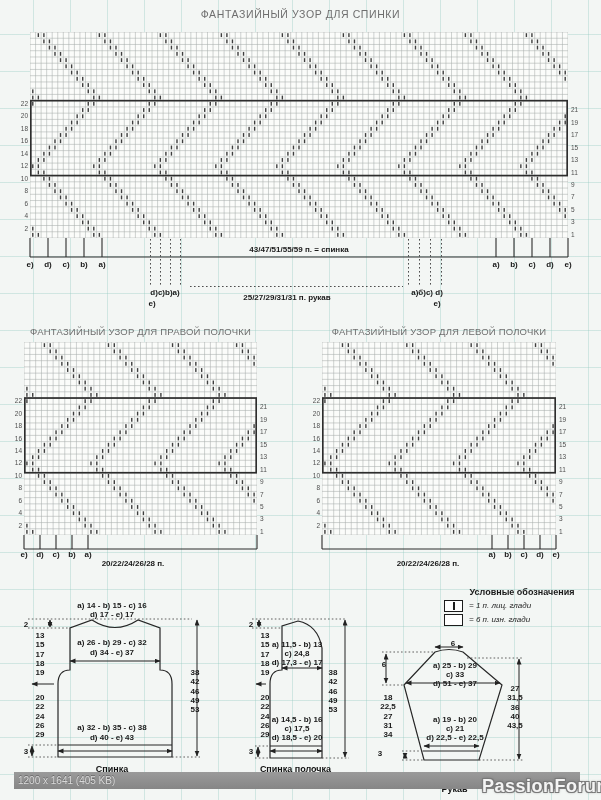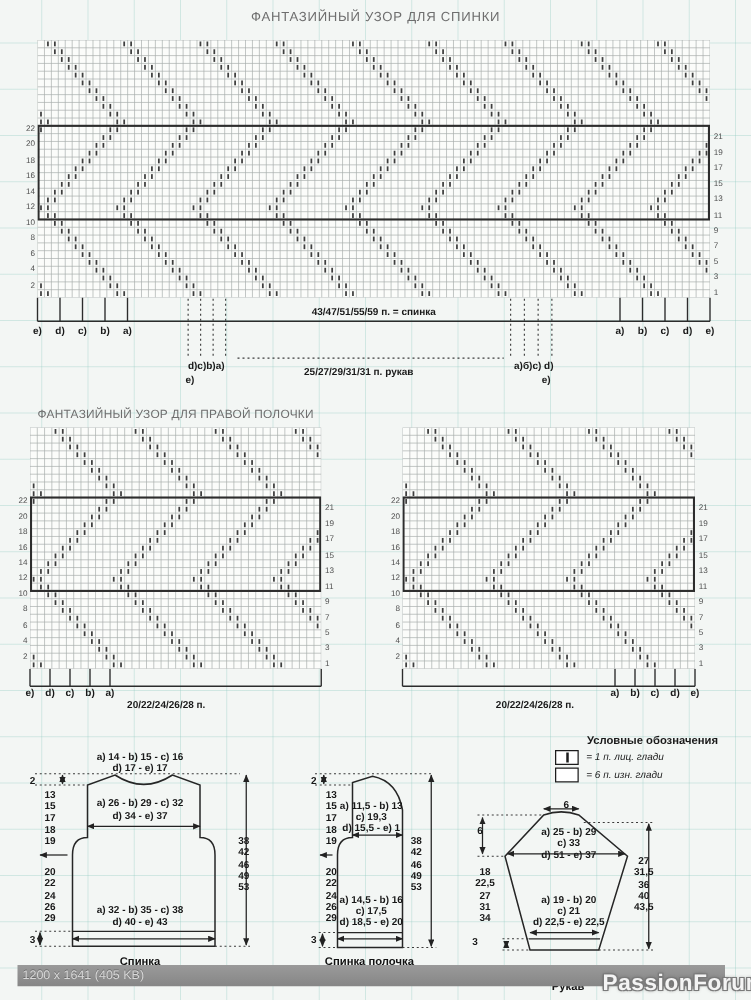--- a/index.html
+++ b/index.html
@@ -41,20 +41,21 @@
     font:bold 18px "Liberation Sans",sans-serif;letter-spacing:.5px;color:#f4f4f4;
     text-shadow:-1px -1px 0 #7a7a7a,1px -1px 0 #7a7a7a,-1px 1px 0 #7a7a7a,1px 1px 0 #7a7a7a,0 0 3px #555;}
 </style>
 </head>
 <body>
 
 <div class="page">
 
   <div class="chart-title" style="left:24px;top:326px;width:233px;font-size:9.5px;letter-spacing:.2px">ФАНТАЗИЙНЫЙ УЗОР ДЛЯ ПРАВОЙ ПОЛОЧКИ</div>
   <div class="chart-title" style="left:0;top:8px;width:601px;font-size:10.5px">ФАНТАЗИЙНЫЙ УЗОР ДЛЯ СПИНКИ</div>
+  <div class="chart-title" style="left:322px;top:326px;width:234px;font-size:9.5px;letter-spacing:.2px">ФАНТАЗИЙНЫЙ УЗОР ДЛЯ ЛЕВОЙ ПОЛОЧКИ</div>
 
   <div id="chart-back" class="chart" style="left:30px;top:32px"><svg width="538" height="206" viewBox="0 0 537.96 206.00">
         <rect width="537.96" height="206.00" fill="#fbfcfa"></rect>
         <path d="M0.00 0V206.00M5.55 0V206.00M11.09 0V206.00M16.64 0V206.00M22.18 0V206.00M27.73 0V206.00M33.28 0V206.00M38.82 0V206.00M44.37 0V206.00M49.91 0V206.00M55.46 0V206.00M61.01 0V206.00M66.55 0V206.00M72.10 0V206.00M77.64 0V206.00M83.19 0V206.00M88.74 0V206.00M94.28 0V206.00M99.83 0V206.00M105.37 0V206.00M110.92 0V206.00M116.47 0V206.00M122.01 0V206.00M127.56 0V206.00M133.10 0V206.00M138.65 0V206.00M144.20 0V206.00M149.74 0V206.00M155.29 0V206.00M160.83 0V206.00M166.38 0V206.00M171.93 0V206.00M177.47 0V206.00M183.02 0V206.00M188.56 0V206.00M194.11 0V206.00M199.66 0V206.00M205.20 0V206.00M210.75 0V206.00M216.29 0V206.00M221.84 0V206.00M227.39 0V206.00M232.93 0V206.00M238.48 0V206.00M244.02 0V206.00M249.57 0V206.00M255.12 0V206.00M260.66 0V206.00M266.21 0V206.00M271.75 0V206.00M277.30 0V206.00M282.85 0V206.00M288.39 0V206.00M293.94 0V206.00M299.48 0V206.00M305.03 0V206.00M310.58 0V206.00M316.12 0V206.00M321.67 0V206.00M327.21 0V206.00M332.76 0V206.00M338.31 0V206.00M343.85 0V206.00M349.40 0V206.00M354.94 0V206.00M360.49 0V206.00M366.04 0V206.00M371.58 0V206.00M377.13 0V206.00M382.67 0V206.00M388.22 0V206.00M393.77 0V206.00M399.31 0V206.00M404.86 0V206.00M410.40 0V206.00M415.95 0V206.00M421.50 0V206.00M427.04 0V206.00M432.59 0V206.00M438.13 0V206.00M443.68 0V206.00M449.23 0V206.00M454.77 0V206.00M460.32 0V206.00M465.86 0V206.00M471.41 0V206.00M476.96 0V206.00M482.50 0V206.00M488.05 0V206.00M493.59 0V206.00M499.14 0V206.00M504.69 0V206.00M510.23 0V206.00M515.78 0V206.00M521.32 0V206.00M526.87 0V206.00M532.42 0V206.00M537.96 0V206.00M0 0.00H537.96M0 6.24H537.96M0 12.48H537.96M0 18.73H537.96M0 24.97H537.96M0 31.21H537.96M0 37.45H537.96M0 43.70H537.96M0 49.94H537.96M0 56.18H537.96M0 62.42H537.96M0 68.67H537.96M0 74.91H537.96M0 81.15H537.96M0 87.39H537.96M0 93.64H537.96M0 99.88H537.96M0 106.12H537.96M0 112.36H537.96M0 118.61H537.96M0 124.85H537.96M0 131.09H537.96M0 137.33H537.96M0 143.58H537.96M0 149.82H537.96M0 156.06H537.96M0 162.30H537.96M0 168.54H537.96M0 174.79H537.96M0 181.03H537.96M0 187.27H537.96M0 193.51H537.96M0 199.76H537.96M0 206.00H537.96" stroke="#a8aeac" stroke-width="0.55" fill="none"></path>
         <rect x="2.07" y="200.96" width="1.4" height="3.84" fill="#3e3e3e"></rect>
         <rect x="7.62" y="200.96" width="1.4" height="3.84" fill="#3e3e3e"></rect>
         <rect x="63.08" y="200.96" width="1.4" height="3.84" fill="#3e3e3e"></rect>
         <rect x="68.63" y="200.96" width="1.4" height="3.84" fill="#3e3e3e"></rect>
         <rect x="124.08" y="200.96" width="1.4" height="3.84" fill="#3e3e3e"></rect>
         <rect x="129.63" y="200.96" width="1.4" height="3.84" fill="#3e3e3e"></rect>
@@ -1267,22 +1268,22 @@
     <line class="arr" x1="34" y1="25" x2="34" y2="32" marker-start="url(#af)" marker-end="url(#af)"></line>
     <line class="arr" x1="33" y1="152" x2="33" y2="162" marker-start="url(#af)" marker-end="url(#af)"></line>
   </svg>
   <div class="dim" style="left:245px;top:620px;width:12px">2</div>
   <div class="dim col" style="left:255px;top:631px;width:20px">13
 15
 17
 18
 19</div>
   <div class="dim" style="left:242px;top:640px;width:110px">a) 11,5 - b) 13</div>
-  <div class="dim" style="left:242px;top:649px;width:110px">c) 19,3</div>
-  <div class="dim" style="left:242px;top:658px;width:110px">d) 15,5 - e) 1</div>
+  <div class="dim" style="left:242px;top:649px;width:110px">c) 24,8</div>
+  <div class="dim" style="left:242px;top:658px;width:110px">d) 17,3 - e) 17</div>
   <div class="dim col" style="left:255px;top:693px;width:20px">20
 22
 24
 26
 29</div>
   <div class="dim" style="left:242px;top:715px;width:110px">a) 14,5 - b) 16</div>
   <div class="dim" style="left:242px;top:724px;width:110px">c) 17,5</div>
   <div class="dim" style="left:242px;top:733px;width:110px">d) 18,5 - e) 20</div>
   <div class="dim" style="left:245px;top:747px;width:12px">3</div>
   <div class="dim col" style="left:320px;top:668px;width:26px">38

